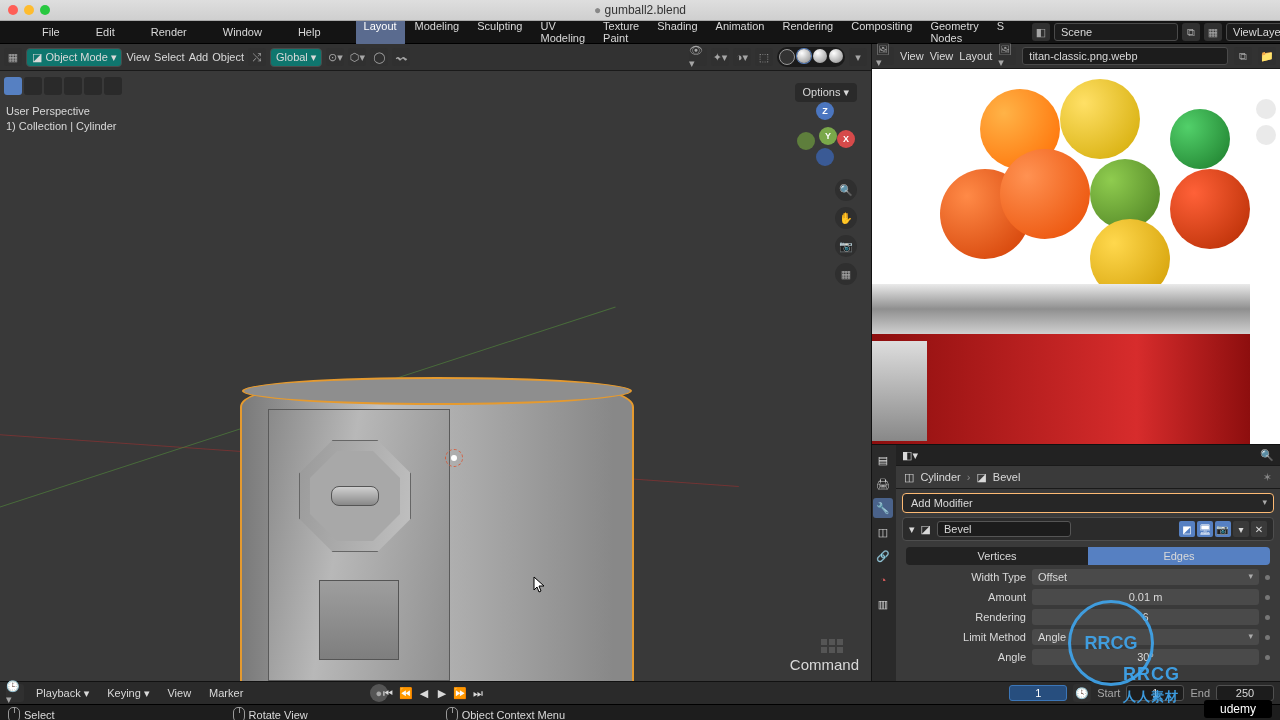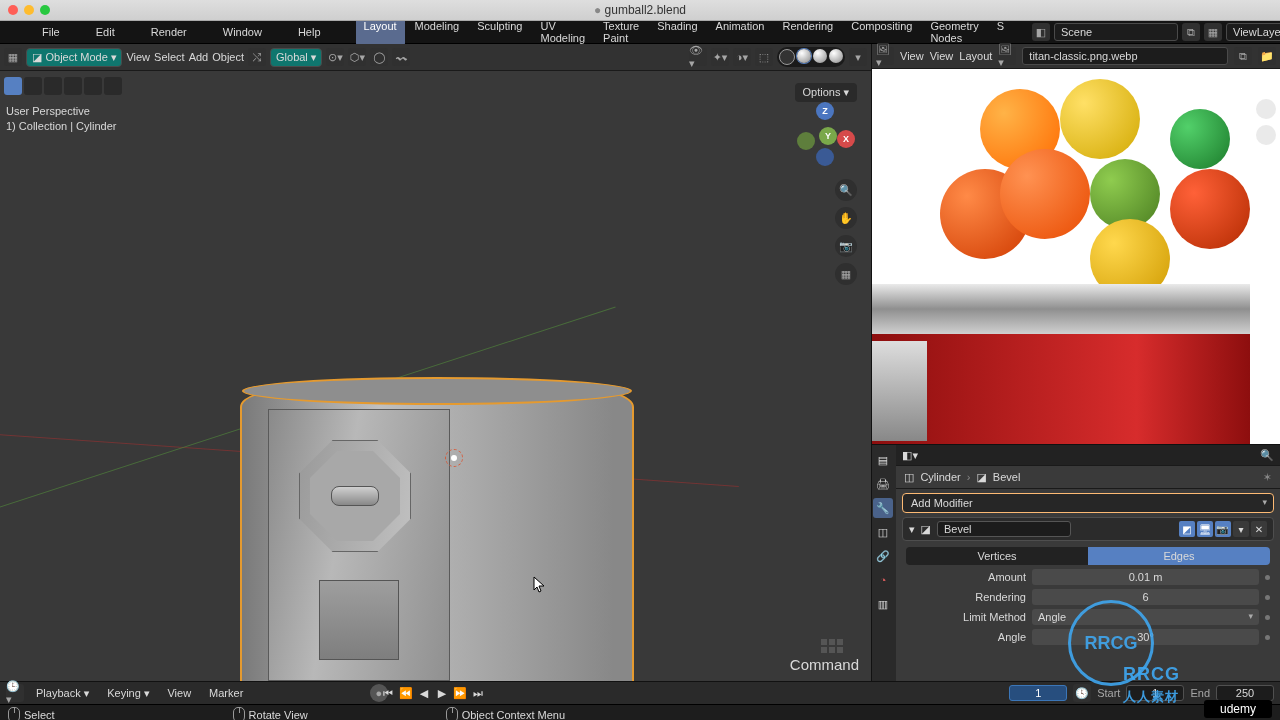--- a/index.html
+++ b/index.html
@@ -903,20 +903,25 @@
             <span class="toggle-icon on">📷</span>
             <span class="toggle-icon">▾</span>
             <span class="toggle-icon">✕</span>
           </div>
         </div>
         <div class="seg">
           <div class="half">Vertices</div>
           <div class="half active">Edges</div>
         </div>
         <div class="prop-row">
+          <span class="plabel">Width Type</span>
+          <div class="pval select">Offset</div>
+          <span class="dot"></span>
+        </div>
+        <div class="prop-row">
           <span class="plabel">Amount</span>
           <div class="pval">0.01 m</div>
           <span class="dot"></span>
         </div>
         <div class="prop-row">
           <span class="plabel">Rendering</span>
           <div class="pval">6</div>
           <span class="dot"></span>
         </div>
         <div class="prop-row">

